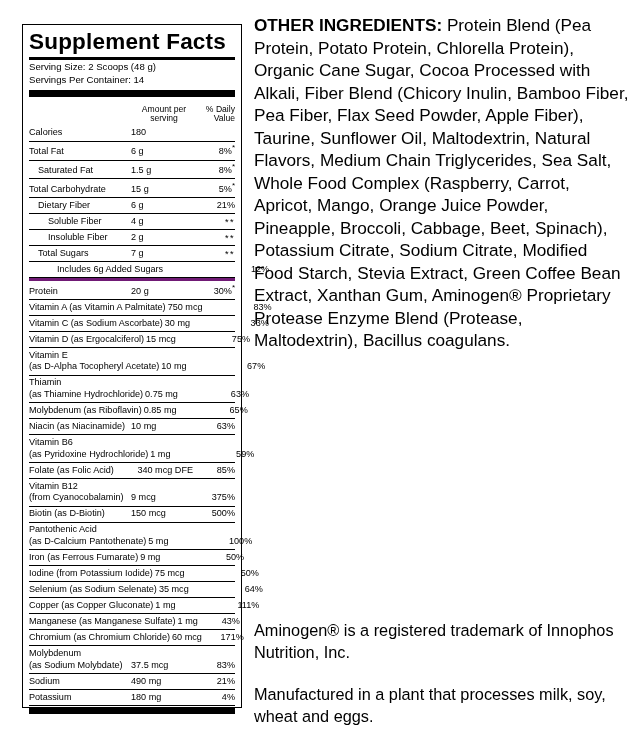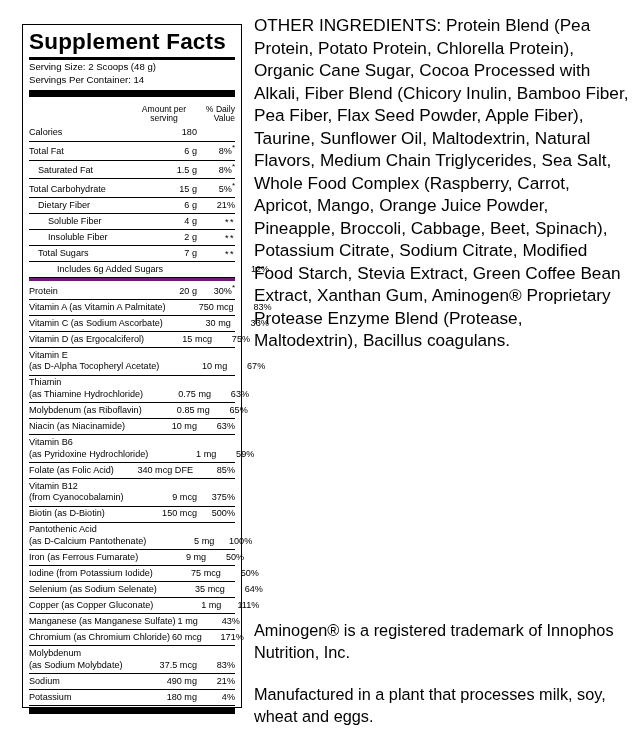--- a/index.html
+++ b/index.html
@@ -98,21 +98,21 @@
   .row .name {
     flex: 1 1 auto;
     white-space: nowrap;
     padding-right: 2px;
   }
   .row .name .l2 { display: block; }
 
   .row .amt {
     flex: 0 0 66px;
     width: 66px;
-    text-align: right;
+    text-align: left;
     white-space: nowrap;
   }
   .row .dv {
     flex: 0 0 38px;
     width: 38px;
     text-align: right;
     white-space: nowrap;
   }
   
   .row.wideval .amt { flex: 0 0 auto; width: auto; text-align: center; padding-right: 4px; }
@@ -128,21 +128,21 @@
   
   .footbar { border-top: 7px solid #000; margin-top: 1px; }
 
   
   .ingredients {
     font-size: 17.2px;
     line-height: 1.31;
     text-align: left;
     margin: 0;
   }
-  .ingredients b { font-weight: normal; }
+  .ingredients b { font-weight: bold; }
 
   .note {
     font-size: 16.3px;
     line-height: 1.33;
     margin: 0;
   }
   .note-tm { position: absolute; left: 254px; top: 620px; width: 376px; }
   .note-mf { position: absolute; left: 254px; top: 684px; width: 386px; }
 </style>
 </head>

